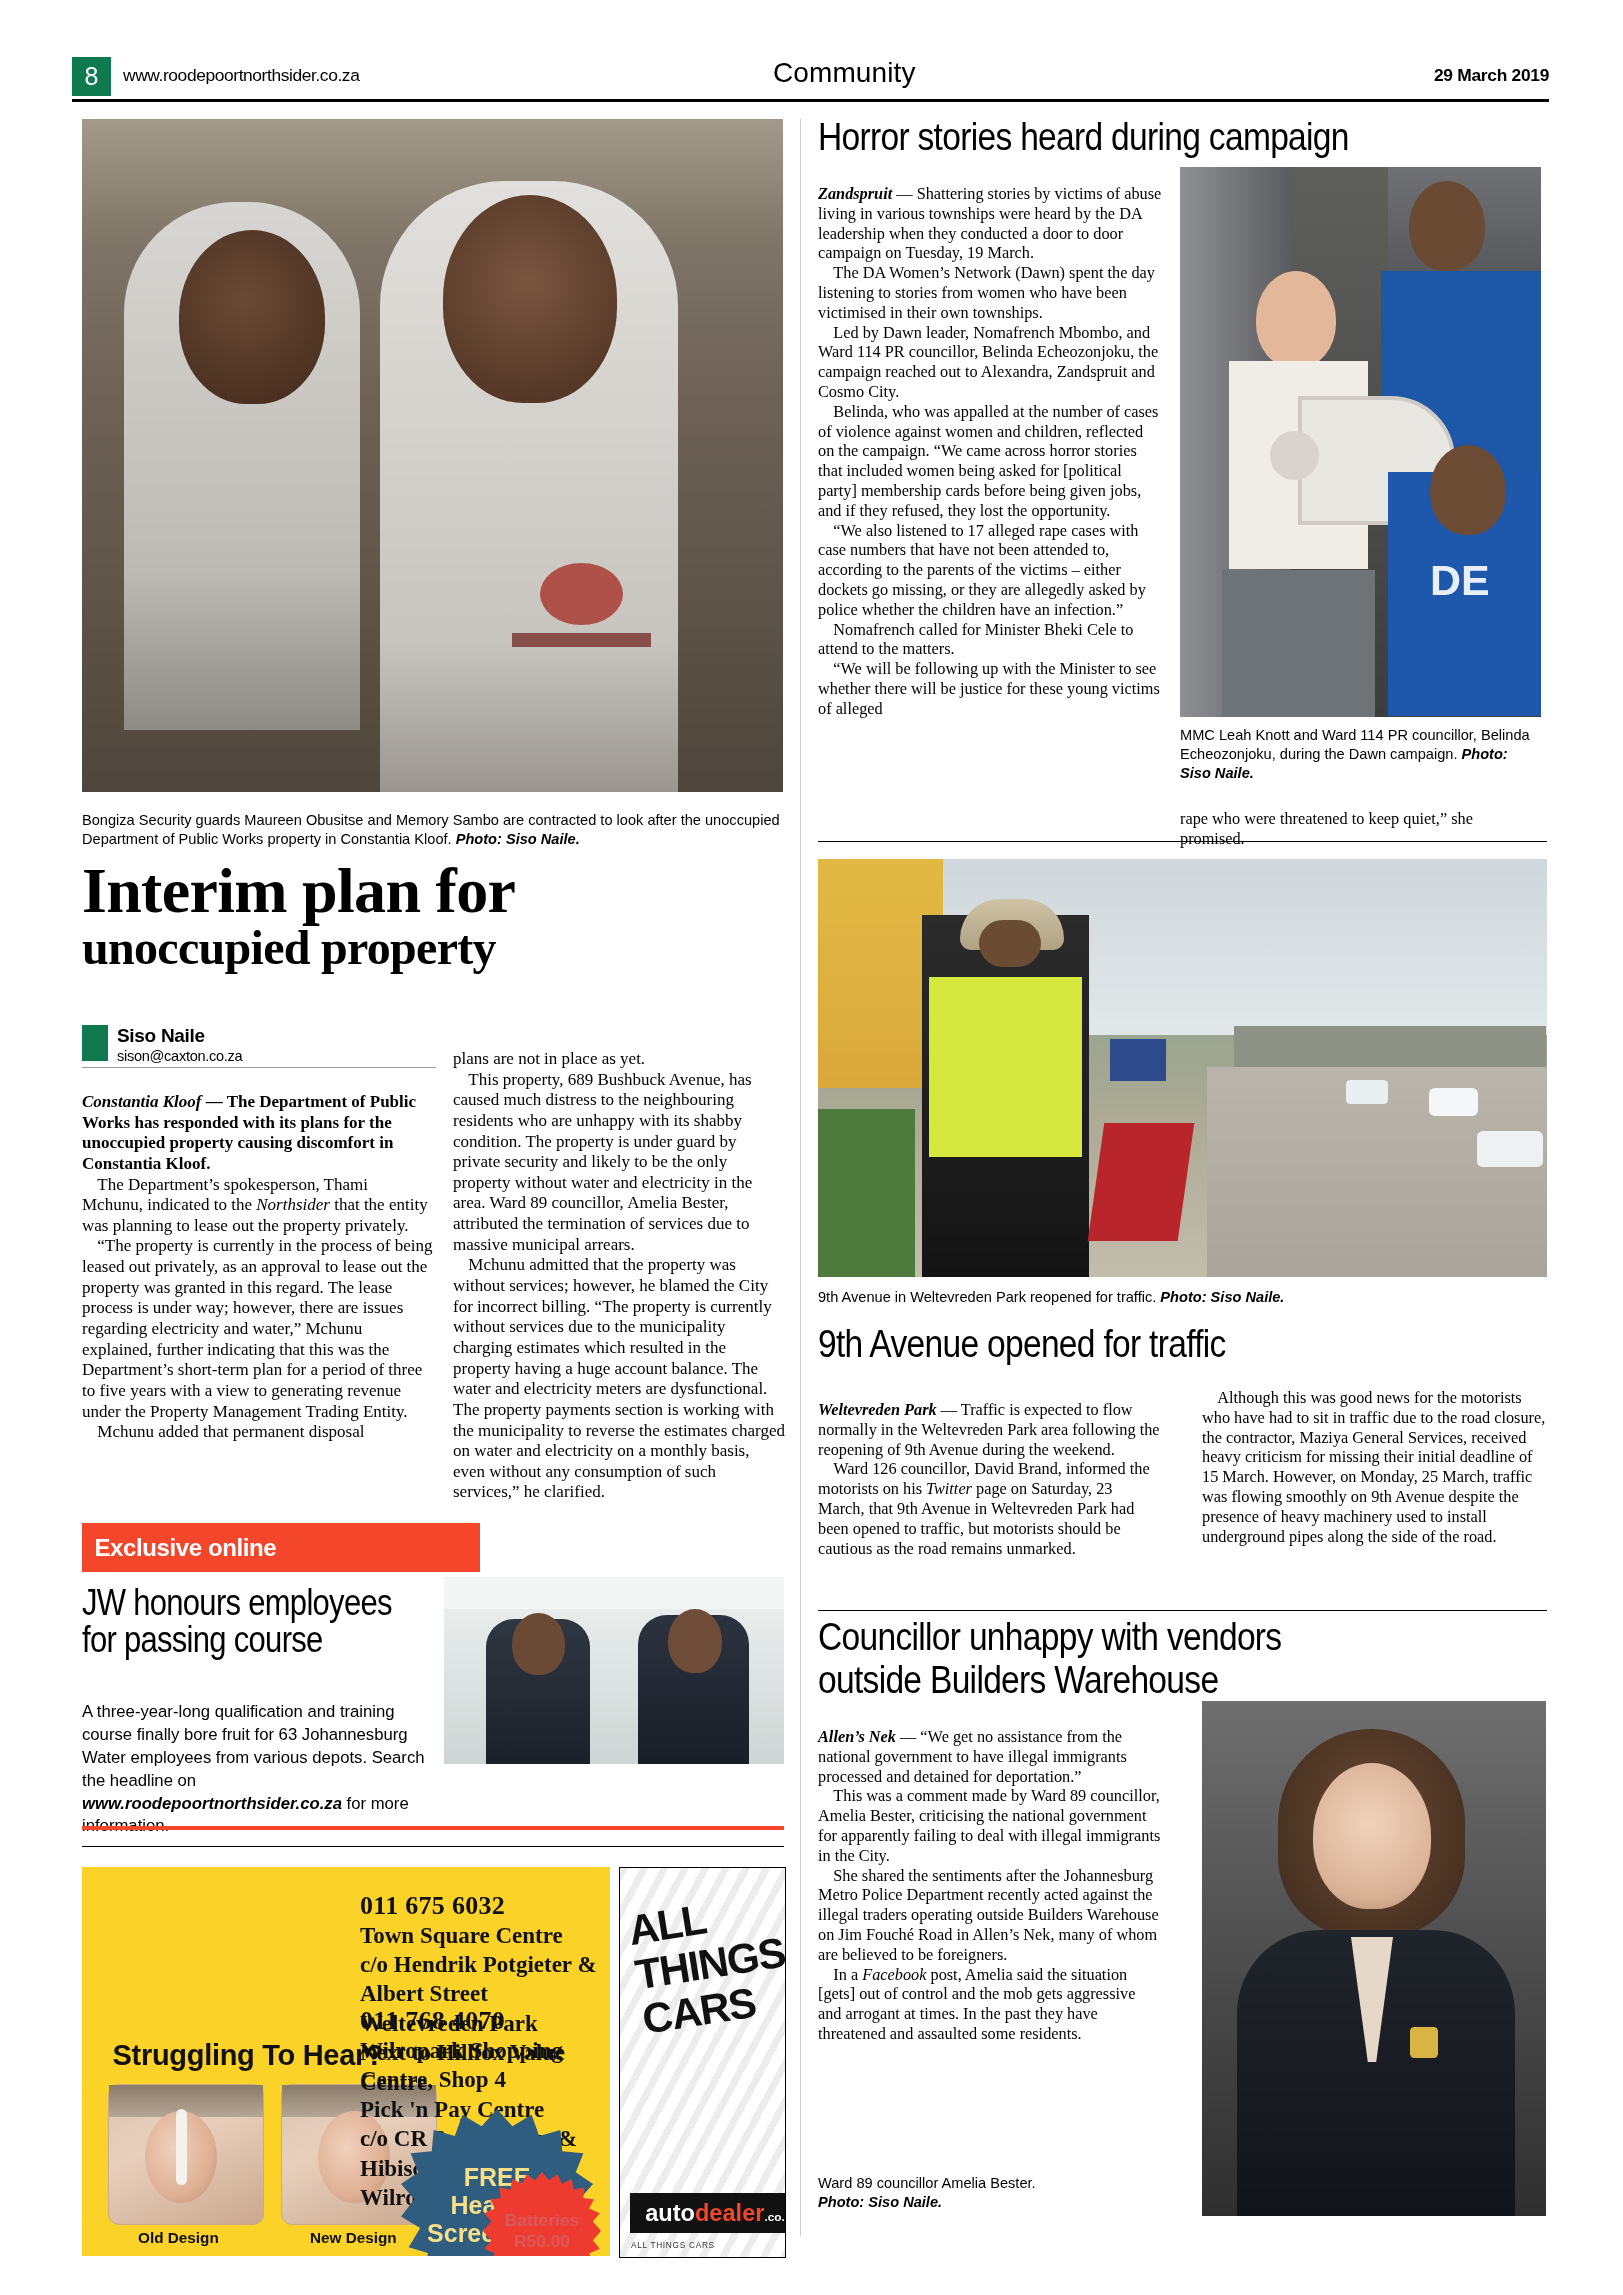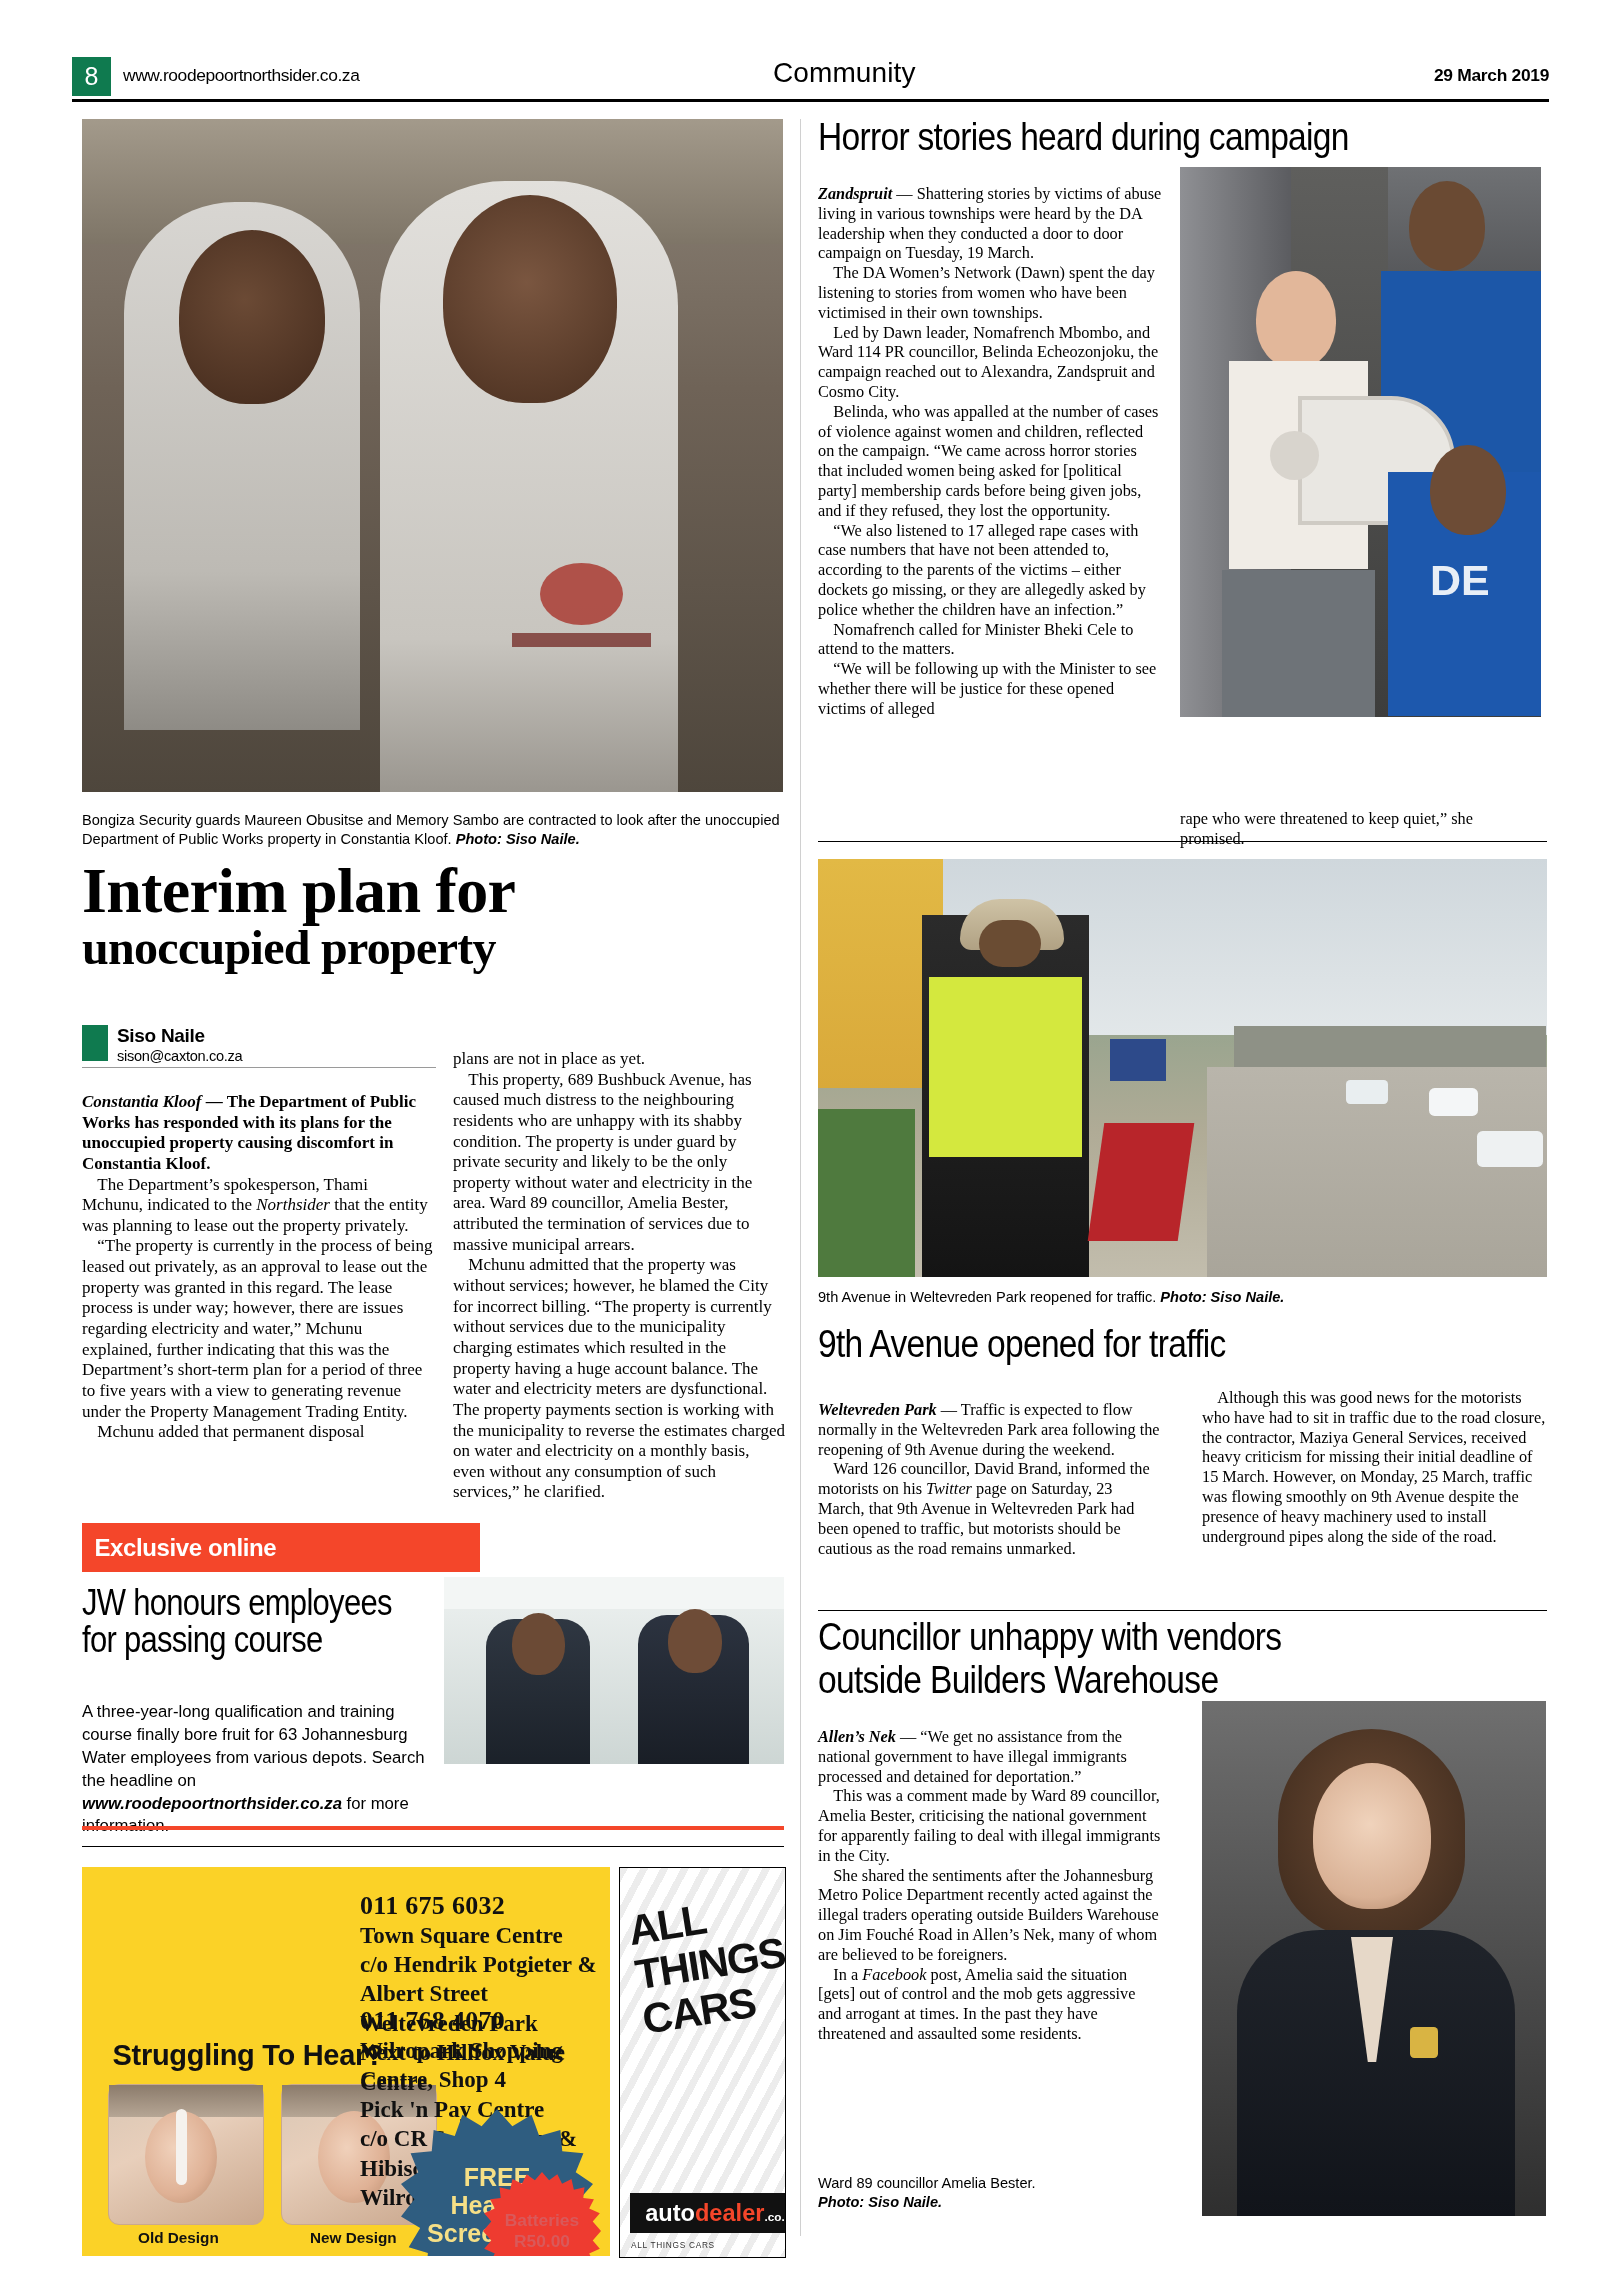--- a/index.html
+++ b/index.html
@@ -356,39 +356,42 @@
 
   <div class="hl-sans" style="position:absolute;left:818px;top:117px;width:868px;font-size:39px;">Horror stories heard during campaign</div>
 
   <div class="body-col" style="left:818px;top:172px;width:344px;font-size:16.3px;">
     <p class="noind"><span class="place">Zandspruit</span><span> — Shattering stories by victims of abuse living in various townships were heard by the DA leadership when they conducted a door to door campaign on Tuesday, 19 March.</span></p>
     <p>The DA Women’s Network (Dawn) spent the day listening to stories from women who have been victimised in their own townships.</p>
     <p>Led by Dawn leader, Nomafrench Mbombo, and Ward 114 PR councillor, Belinda Echeozonjoku, the campaign reached out to Alexandra, Zandspruit and Cosmo City.</p>
     <p>Belinda, who was appalled at the number of cases of violence against women and children, reflected on the campaign. “We came across horror stories that included women being asked for [political party] membership cards before being given jobs, and if they refused, they lost the opportunity.</p>
     <p>“We also listened to 17 alleged rape cases with case numbers that have not been attended to, according to the parents of the victims – either dockets go missing, or they are allegedly asked by police whether the children have an infection.”</p>
     <p>Nomafrench called for Minister Bheki Cele to attend to the matters.</p>
-    <p>“We will be following up with the Minister to see whether there will be justice for these opened victims of alleged</p>
+    <p>“We will be following up with the Minister to see whether there will be justice for these young victims of alleged</p>
   </div>
 
   <div class="photo" style="left:1180px;top:167px;width:361px;height:550px;background:#4a4a4a;">
     <div style="position:absolute;left:0;top:0;width:100%;height:100%;background:linear-gradient(180deg,#5f5f5d 0%,#3d3d3c 100%);"></div>
     <div style="position:absolute;left:0;top:0;width:111px;height:100%;background:linear-gradient(90deg,#8f9094,#5b5c60);"></div>
     <div style="position:absolute;left:208px;top:0;width:153px;height:180px;background:linear-gradient(180deg,#6f7174,#47484b);"></div>
     <div class="ph-person" style="left:229px;top:14px;width:76px;height:90px;background:#6a4a33;"></div>
     <div style="position:absolute;left:201px;top:104px;width:160px;height:208px;background:#1c57a8;"></div>
     <div class="ph-person" style="left:76px;top:104px;width:80px;height:97px;background:#e2b79a;"></div>
     <div style="position:absolute;left:49px;top:194px;width:139px;height:208px;background:#f0ece6;"></div>
     <div style="position:absolute;left:118px;top:229px;width:149px;height:121px;background:#e9e7e2;border-radius:0 64px 64px 0;border:4.2px solid #cfcbc4;"></div>
     <div style="position:absolute;left:90px;top:264px;width:49px;height:49px;background:#d8d4cd;border-radius:50%;"></div>
     <div style="position:absolute;left:208px;top:305px;width:153px;height:244px;background:#1d58ad;"></div>
     <div class="ph-person" style="left:250px;top:278px;width:76px;height:90px;background:#6d4c36;"></div>
     <div style="position:absolute;left:250px;top:389px;width:111px;height:62px;color:#fff;font-family:'Liberation Sans',sans-serif;font-weight:bold;font-size:43px;opacity:.9;">DE</div>
     <div style="position:absolute;left:42px;top:403px;width:153px;height:147px;background:#6e7378;"></div>
   </div>
 
+  <div class="cap" style="left:1180px;top:726px;width:362px;">
+    <span>MMC Leah Knott and Ward 114 PR councillor, Belinda Echeozonjoku, during the Dawn campaign. </span><b>Photo: Siso Naile.</b>
+  </div>
 
   <div class="body-col" style="left:1180px;top:797px;width:344px;font-size:16.3px;">
     <p class="noind">rape who were threatened to keep quiet,” she promised.</p>
   </div>
 
   <div class="hr-thin" style="left:818px;top:841px;width:729px;"></div>
 
   <div class="photo" style="left:818px;top:859px;width:729px;height:418px;background:#a8b0a2;">
     <div style="position:absolute;left:0;top:0;width:100%;height:42%;background:linear-gradient(180deg,#cfd7dc 0%,#e2e7e9 100%);"></div>
     <div style="position:absolute;left:0;top:42%;width:100%;height:58%;background:linear-gradient(180deg,#9aa58f 0%,#b0ab96 40%,#c2bdad 100%);"></div>

